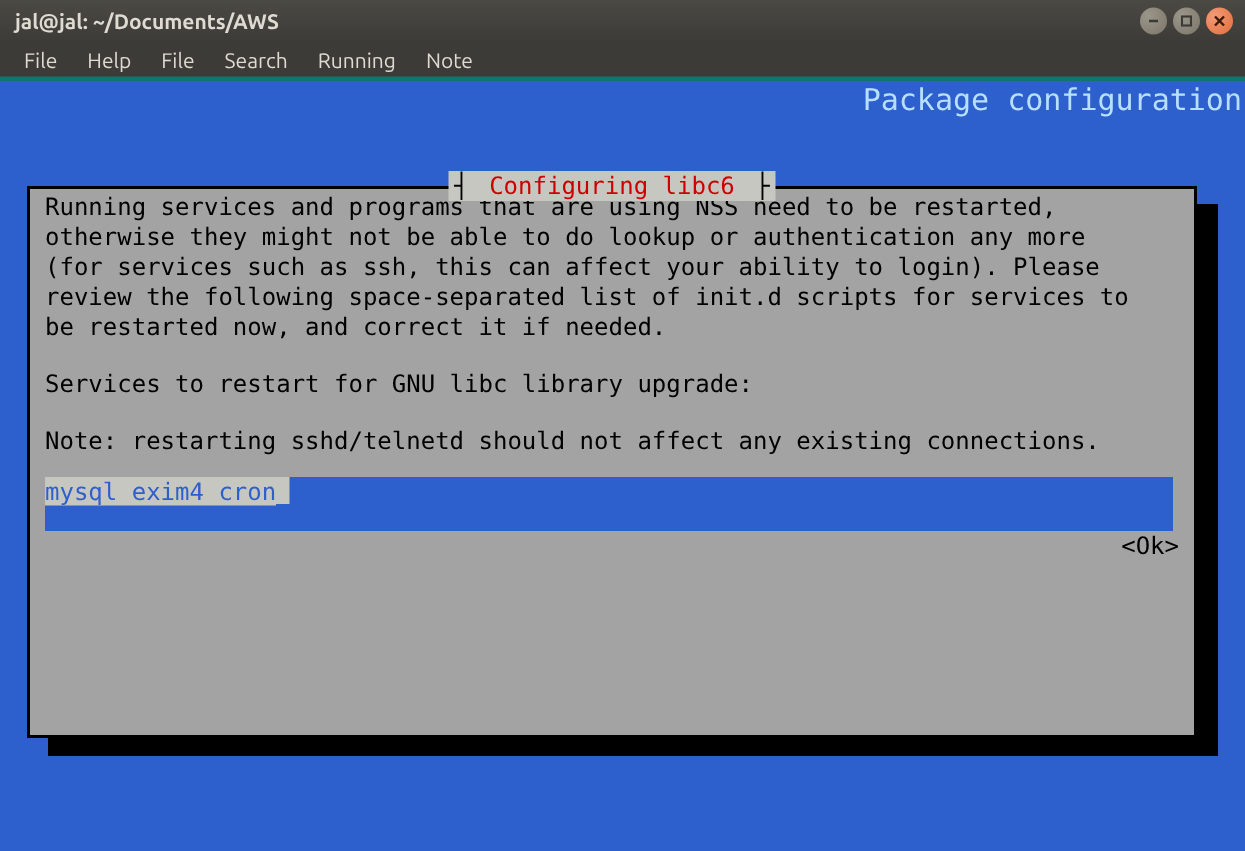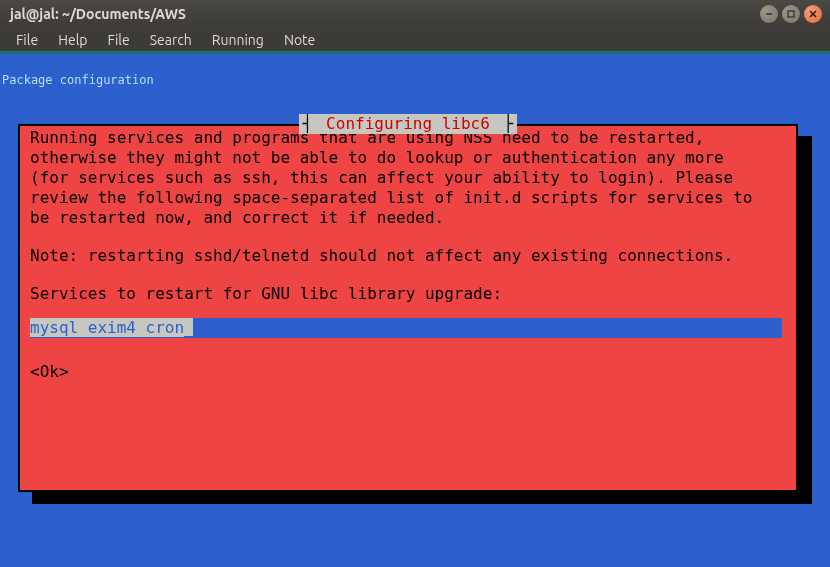--- a/index.html
+++ b/index.html
@@ -58,38 +58,39 @@
     background: #2d5fcd;
     font-family: "DejaVu Sans Mono", "Ubuntu Mono", monospace;
     font-size: 16px;
     line-height: 20px;
     position: relative;
     color: #000;
     overflow: hidden;
   }
   .pkg-header {
     color: #b7dfff;
-    padding: 16px 2px;
-    font-size: 12px;
+    padding: 2px 2px;
+    font-size: 20px;
+    text-align: right;
   }
   .dialog-shadow {
     position: absolute;
     left: 32px;
     top: 82px;
     width: 780px;
     height: 368px;
     background: #000;
   }
   .dialog {
     position: absolute;
     left: 18px;
     top: 70px;
     width: 780px;
     height: 368px;
-    background: #ef4444;
+    background: #a3a3a3;
     border: 2px solid #000;
     padding: 2px 10px 4px 10px;
   }
   .dialog-title-wrap {
     position: absolute;
     top: -12px;
     left: 0; right: 0;
     text-align: center;
     pointer-events: none;
   }
@@ -104,41 +105,40 @@
 
   .dialog-body {
     white-space: pre-wrap;
     color: #000;
   }
   .prompt-line { margin-top: 18px; }
   .input-line {
     margin-top: 14px;
     background: #2d5fcd;
     color: #fff;
-    height: 20px;
+    height: 36px;
     width: 752px;
     display: block;
     position: relative;
   }
   .input-value {
     background: #c7c7c1;
     color: #2d5fcd;
     padding: 0;
   }
   .input-cursor {
     display: inline-block;
     width: 9px;
     height: 18px;
     background: #c7c7c1;
     vertical-align: middle;
     margin-top: -3px;
   }
   .ok-line {
-    text-align: left;
-    margin-top: 24px;
+    text-align: right;
     color: #000;
   }
 </style>
 </head>
 <body>
 
 <div class="window">
 
   <div class="titlebar">
     <span class="title">jal@jal: ~/Documents/AWS</span>
@@ -183,22 +183,22 @@
           <span class="dialog-title">Configuring libc6</span>
           <span class="dialog-title-right">├</span>
         </span>
       </div>
 
       <div class="dialog-body">Running services and programs that are using NSS need to be restarted,
 otherwise they might not be able to do lookup or authentication any more
 (for services such as ssh, this can affect your ability to login). Please
 review the following space-separated list of init.d scripts for services to
 be restarted now, and correct it if needed.</div>
+      <div class="dialog-body prompt-line">Services to restart for GNU libc library upgrade:</div>
       <div class="dialog-body" style="margin-top:18px;">Note: restarting sshd/telnetd should not affect any existing connections.</div>
-      <div class="dialog-body prompt-line">Services to restart for GNU libc library upgrade:</div>
 
       <div class="input-line">
         <span class="input-value">mysql exim4 cron</span><span class="input-cursor"></span>
       </div>
 
       <div class="ok-line">
         <span>&lt;Ok&gt;</span>
       </div>
     </div>
   </div>

